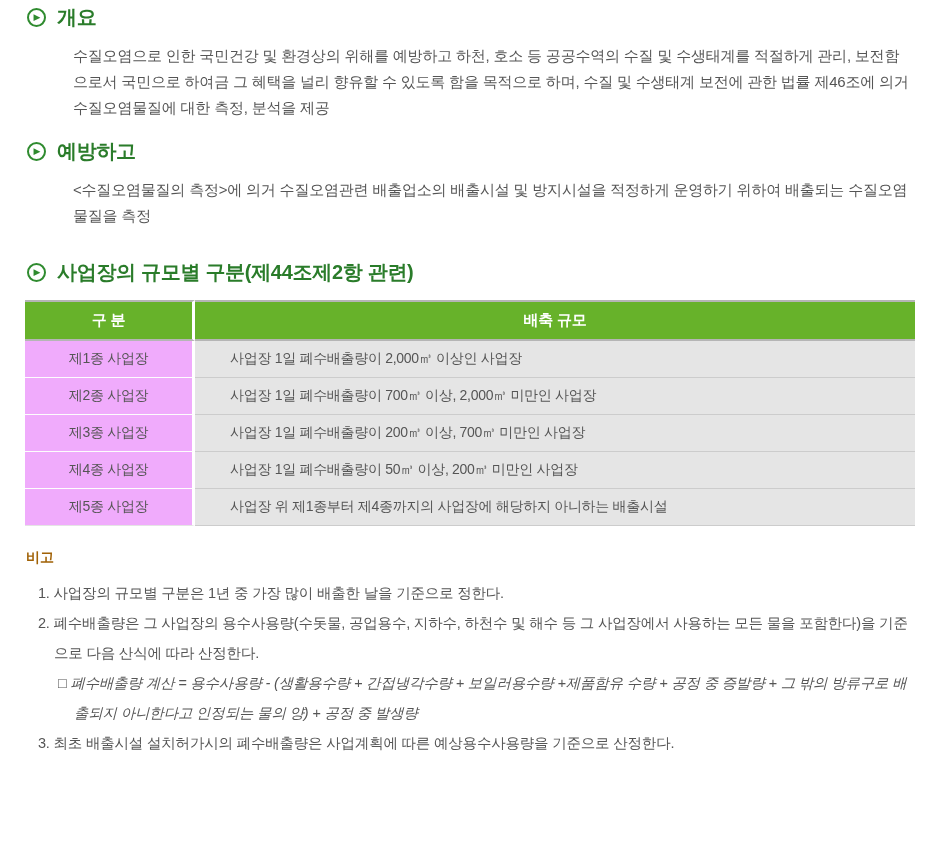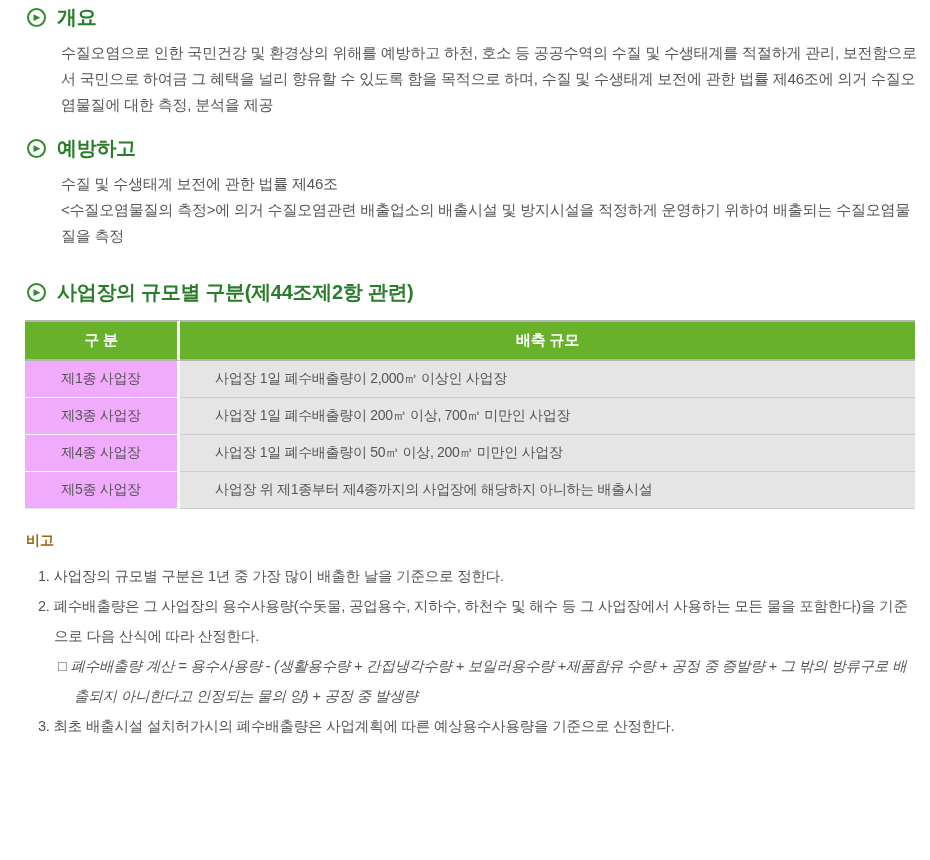--- a/index.html
+++ b/index.html
@@ -23,33 +23,33 @@
     color:#2f8b2f; font-size:9px; line-height:1;
   }
   .icon-circle span { transform:translateX(0.5px); }
   .sec-title { color:#2a7c2a; font-weight:bold; font-size:20px; letter-spacing:-0.3px; }
   .sec-body {
     margin:9px 0 0 34px;
     width:862px;
     font-size:15px; color:#555; line-height:26px;
     letter-spacing:-0.2px;
   }
-  .sec-body p { margin:0; }
+  .sec-body p { margin:12px; }
 
   
   .tbl-wrap { margin:14px 0 0 25px; }
   table { border-collapse:separate; border-spacing:0; width:890px; table-layout:fixed; }
   thead th {
     background:#67b22a; color:#fff;
     font-size:15px; font-weight:bold;
     height:41px; text-align:center; vertical-align:middle;
     border-top:2px solid #b5b5b5; border-bottom:2px solid #b5b5b5;
     letter-spacing:-0.2px;
   }
-  th.col-label { width:155px; border-right:3px solid #fff; }
+  th.col-label { width:170px; border-right:3px solid #fff; }
   tbody td { height:37px; vertical-align:middle; font-size:14px; color:#555; letter-spacing:-0.3px; }
   td.row-label {
     background:#f0abfc; text-align:center;
     border-right:3px solid #fff; border-bottom:1px solid #fdfdfd;
   }
   td.row-desc { padding-left:35px; border-bottom:1px solid #ccc; background:#e5e5e5; }
   tbody tr:last-child td.row-label { border-bottom:1px solid #e4e4e4; }
 
   
   .notes { margin:23px 0 0 26px; width:890px; }
@@ -76,21 +76,20 @@
   </div>
 
   <div class="section sec2">
     <div class="sec-head">
       <div class="icon-circle">
           <span>▶</span>
         </div>
       <div class="sec-title">예방하고</div>
     </div>
     <div class="sec-body">
-      <p>수질 및 수생태계 보전에 관한 법률 제46조</p>
       <p>&lt;수질오염물질의 측정&gt;에 의거 수질오염관련 배출업소의 배출시설 및 방지시설을 적정하게 운영하기 위하여 배출되는 수질오염물질을 측정</p>
     </div>
   </div>
 
   <div class="section sec3">
     <div class="sec-head">
       <div class="icon-circle">
           <span>▶</span>
         </div>
       <div class="sec-title">사업장의 규모별 구분(제44조제2항 관련)</div>
@@ -102,20 +101,24 @@
       <thead>
         <tr>
           <th class="col-label">구 분</th>
           <th>배축 규모</th>
         </tr>
       </thead>
       <tbody>
         <tr>
           <td class="row-label">제1종 사업장</td>
           <td class="row-desc">사업장 1일 폐수배출량이 2,000㎥ 이상인 사업장</td>
+        </tr>
+        <tr>
+          <td class="row-label">제2종 사업장</td>
+          <td class="row-desc">사업장 1일 폐수배출량이 700㎥ 이상, 2,000㎥ 미만인 사업장</td>
         </tr>
         <tr>
           <td class="row-label">제3종 사업장</td>
           <td class="row-desc">사업장 1일 폐수배출량이 200㎥ 이상, 700㎥ 미만인 사업장</td>
         </tr>
         <tr>
           <td class="row-label">제4종 사업장</td>
           <td class="row-desc">사업장 1일 폐수배출량이 50㎥ 이상, 200㎥ 미만인 사업장</td>
         </tr>
         <tr>

